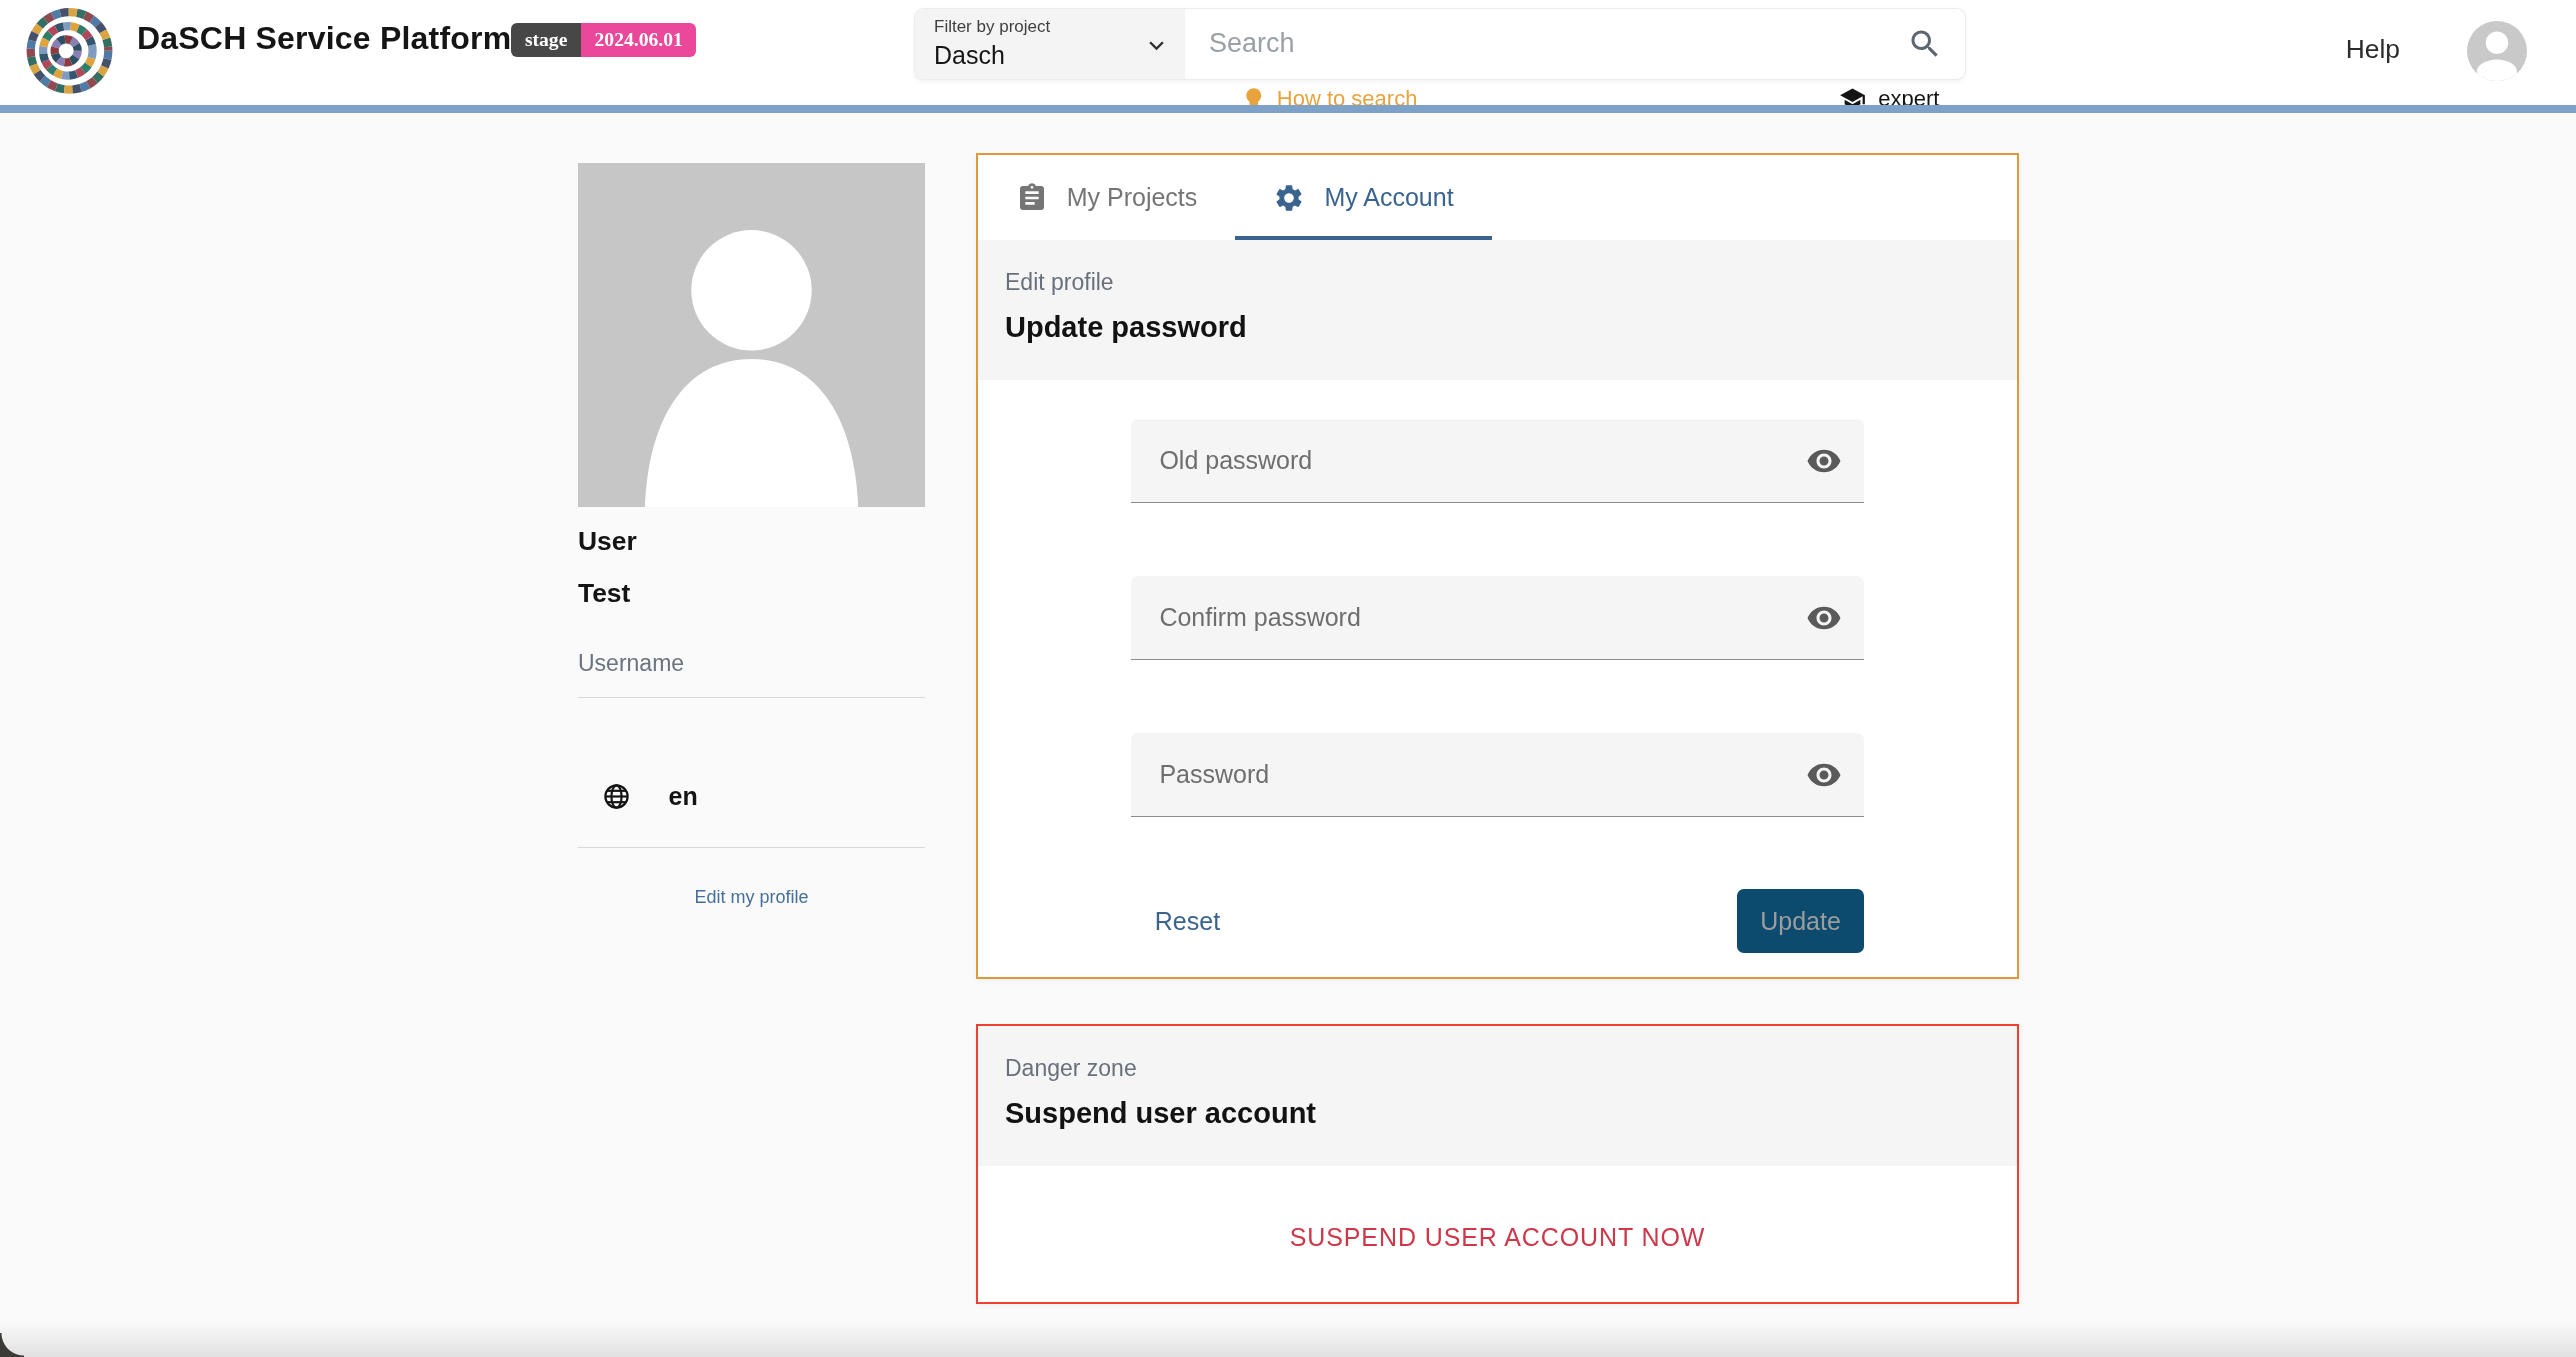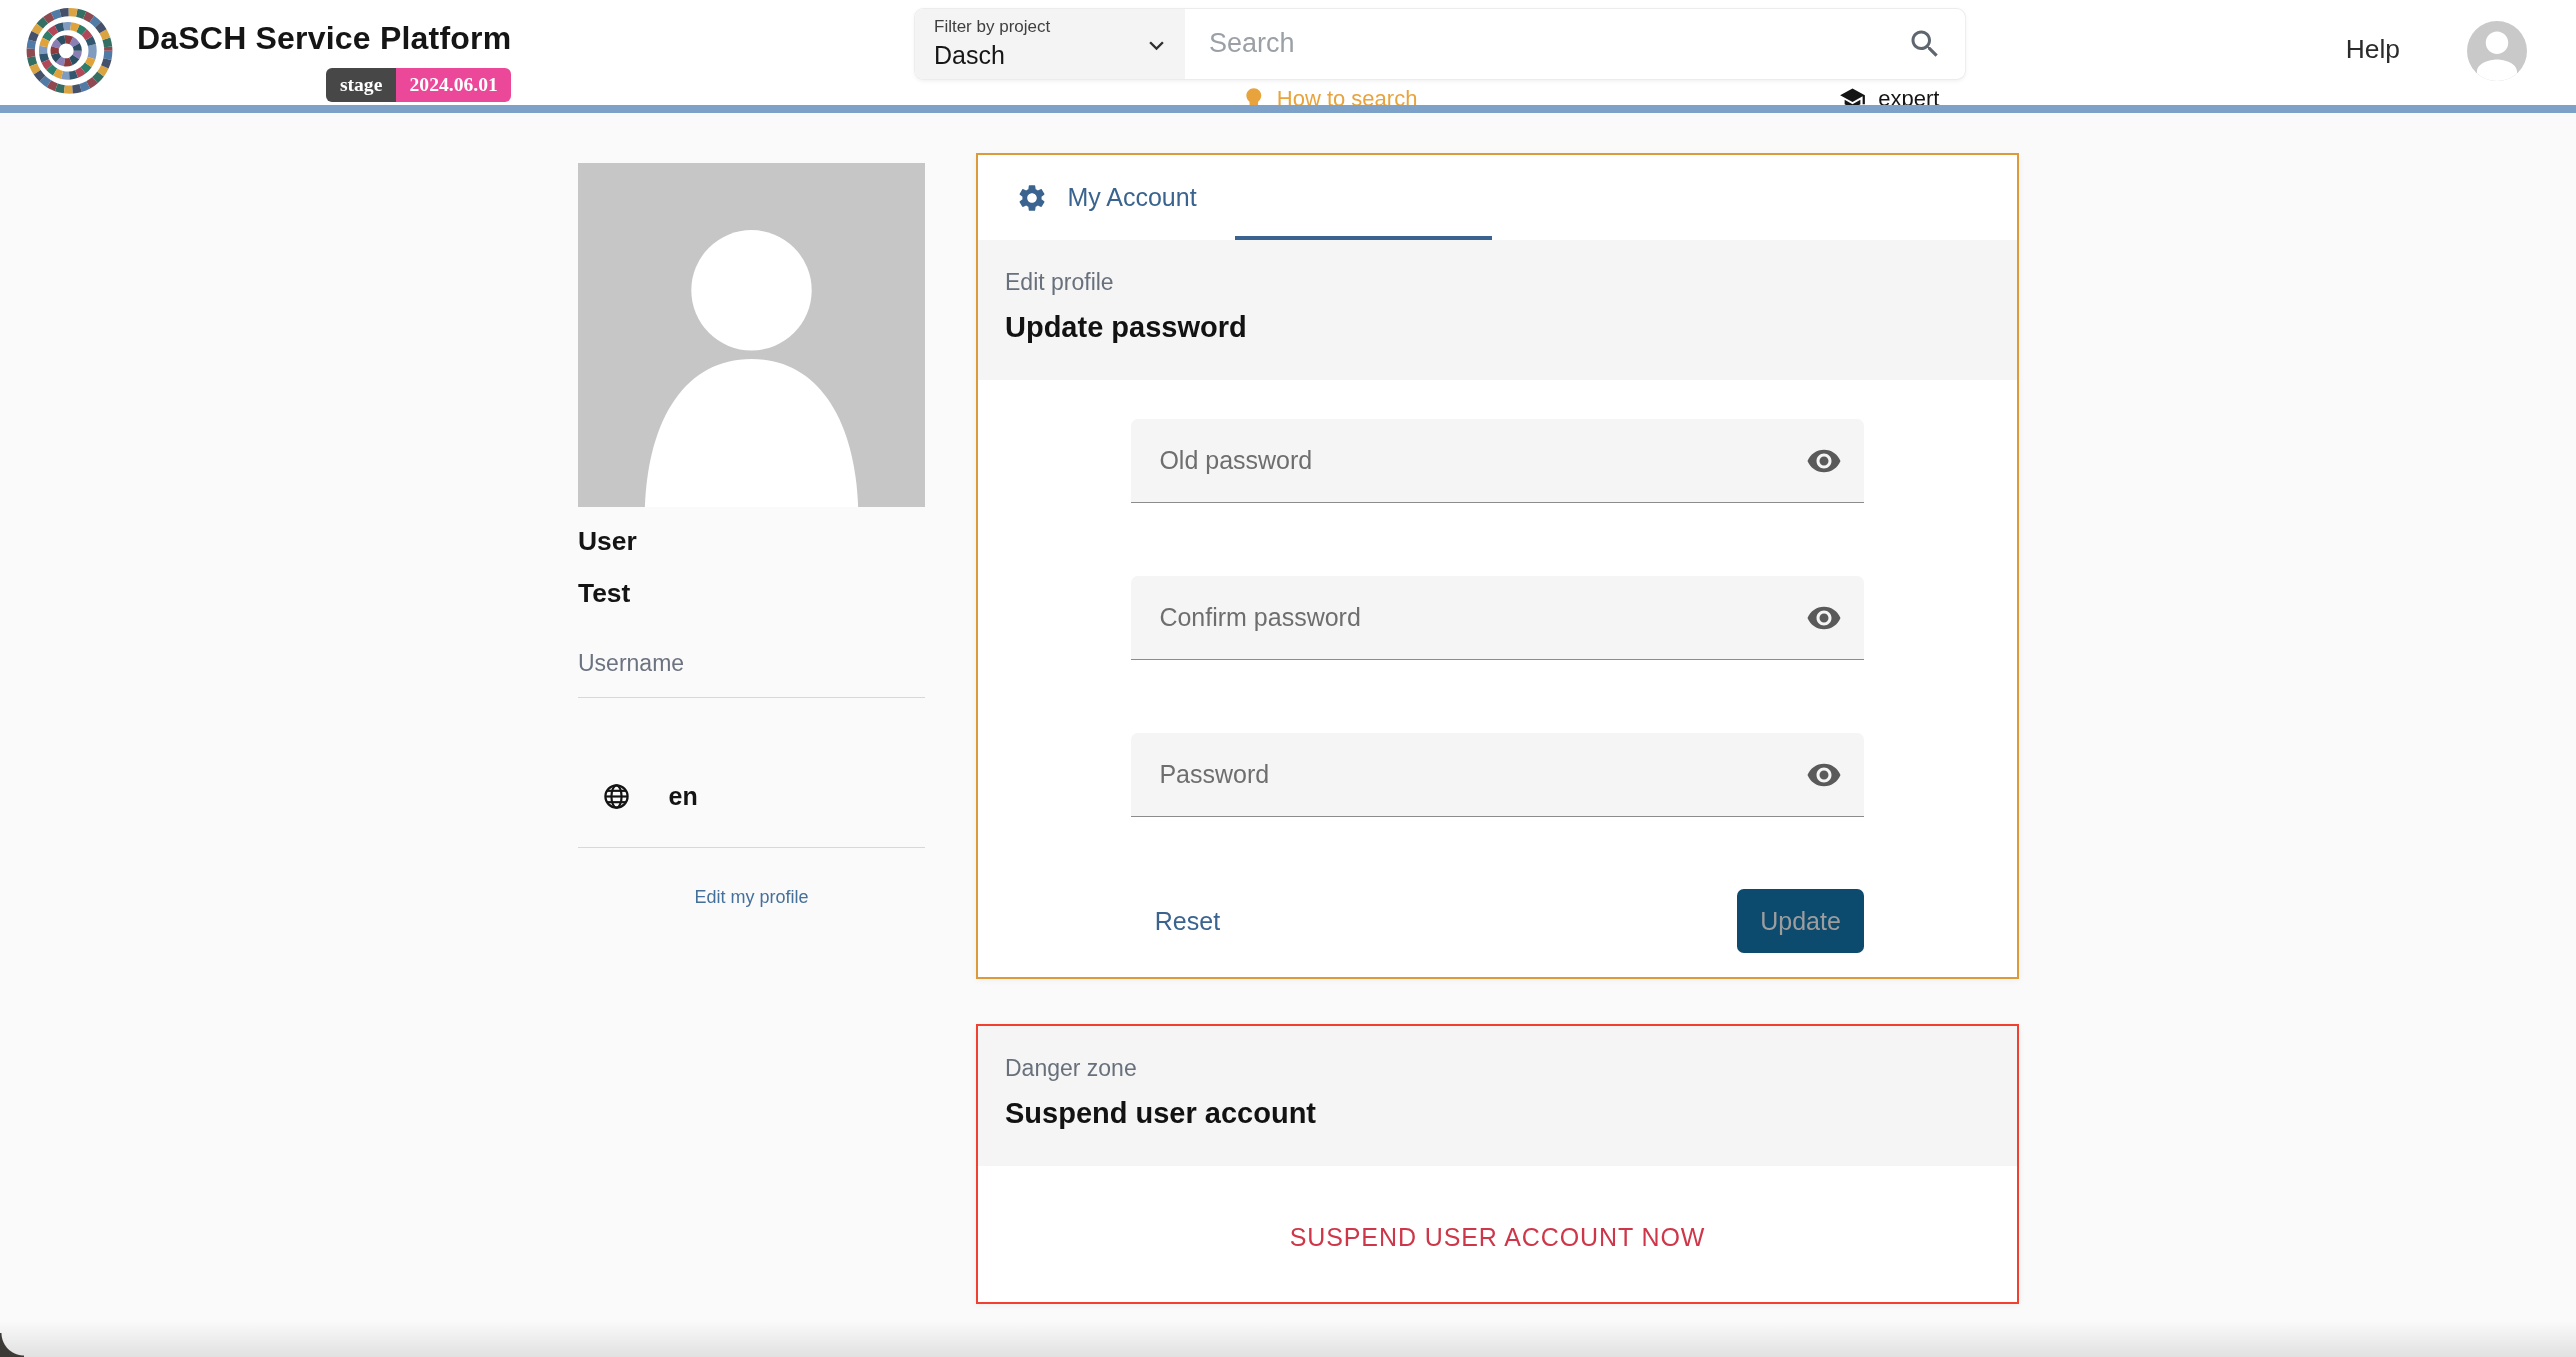--- a/index.html
+++ b/index.html
@@ -3,21 +3,21 @@
 <meta charset="utf-8">
 <style>
   html,body{margin:0;padding:0;background:#e9e9e9;}
   .page{position:relative;width:2576px;height:1357px;background:#fafafa;overflow:hidden;
         font-family:"Liberation Sans",sans-serif;color:#161616;}
   
   .header{position:absolute;top:0;left:0;right:0;height:113px;background:#fff;}
   .accent-bar{position:absolute;left:0;right:0;top:105px;height:7.7px;background:#7ea1c8;}
   .brand{position:absolute;left:19px;top:3.4px;display:flex;gap:17px;align-items:flex-start;cursor:pointer;}
   .logo{width:101px;height:99px;}
-  .brand-col{display:flex;flex-direction:column;}
+  .brand-col{display:flex;flex-direction:row;}
   .app-title{font-size:32px;font-weight:bold;color:#151515;margin-top:17px;letter-spacing:0.2px;}
   .badges{display:flex;align-self:flex-end;margin-top:10.2px;font-family:Liberation Serif, serif;}
   .badge-env{background:#474747;color:#fff;font-size:19.6px;font-weight:bold;padding:6px 13.6px;border-radius:6px 0 0 6px;}
   .badge-ver{background:#ec4899;color:#fff;font-size:19.6px;font-weight:bold;padding:6px 13.6px;border-radius:0 6px 6px 0;}
   .search-wrap{position:absolute;left:915px;top:8.5px;width:1050px;}
   .search-bar{display:flex;height:70px;background:#fff;border-radius:8.5px;
               box-shadow:0 0 0 0.9px #ececec,0 1.7px 5.1px rgba(0,0,0,0.07);}
   .filter{width:270px;background:#f4f4f4;border-radius:8.5px 0 0 8.5px;padding:8.5px 19px;position:relative;
           box-sizing:border-box;cursor:pointer;}
   .filter-label{font-size:17px;color:#3f3f3f;}
@@ -185,20 +185,26 @@
           <line x1="4.2" y1="7.3" x2="19.8" y2="7.3"></line>
           <line x1="4.2" y1="16.7" x2="19.8" y2="16.7"></line>
         </svg>
         <span class="lang-value">en</span>
       </div>
       <div class="edit-link">Edit my profile</div>
     </div>
 
     <div class="card account-card">
       <div class="tabs">
+        <div class="tab tab-inactive">
+          <svg class="tab-icon" viewBox="0 0 24 24">
+            <path d="M19 3h-4.18C14.4 1.84 13.3 1 12 1c-1.3 0-2.4.84-2.82 2H5c-1.1 0-2 .9-2 2v14c0 1.1.9 2 2 2h14c1.1 0 2-.9 2-2V5c0-1.1-.9-2-2-2zm-7 0c.55 0 1 .45 1 1s-.45 1-1 1-1-.45-1-1 .45-1 1-1zm2 14H7v-2h7v2zm3-4H7v-2h10v2zm0-4H7V7h10v2z"></path>
+          </svg>
+          <span>My Projects</span>
+        </div>
         <div class="tab tab-active">
           <svg class="tab-icon" viewBox="0 0 24 24">
             <path d="M19.14 12.94c.04-.3.06-.61.06-.94 0-.32-.02-.64-.07-.94l2.03-1.58c.18-.14.23-.41.12-.61l-1.92-3.32c-.12-.22-.37-.29-.59-.22l-2.39.96c-.5-.38-1.03-.7-1.62-.94l-.36-2.54c-.04-.24-.24-.41-.48-.41h-3.84c-.24 0-.43.17-.47.41l-.36 2.54c-.59.24-1.13.57-1.62.94l-2.39-.96c-.22-.08-.47 0-.59.22L2.74 8.87c-.12.21-.08.47.12.61l2.03 1.58c-.05.3-.09.63-.09.94s.02.64.07.94l-2.03 1.58c-.18.14-.23.41-.12.61l1.92 3.32c.12.22.37.29.59.22l2.39-.96c.5.38 1.03.7 1.62.94l.36 2.54c.05.24.24.41.48.41h3.84c.24 0 .44-.17.47-.41l.36-2.54c.59-.24 1.13-.56 1.62-.94l2.39.96c.22.08.47 0 .59-.22l1.92-3.32c.12-.22.07-.47-.12-.61l-2.01-1.58zM12 15.6c-1.98 0-3.6-1.62-3.6-3.6s1.62-3.6 3.6-3.6 3.6 1.62 3.6 3.6-1.62 3.6-3.6 3.6z"></path>
           </svg>
           <span>My Account</span>
         </div>
         <div class="tab-indicator"></div>
       </div>
 
       <div class="section-head">

